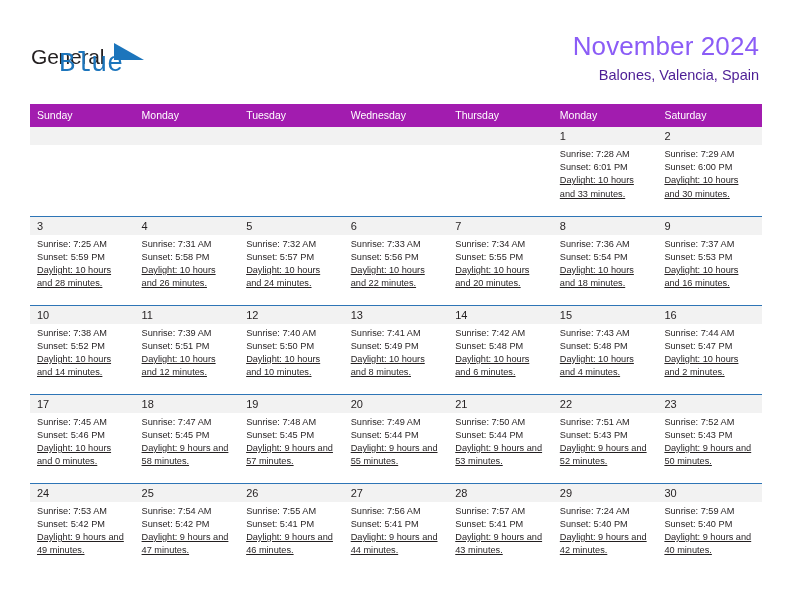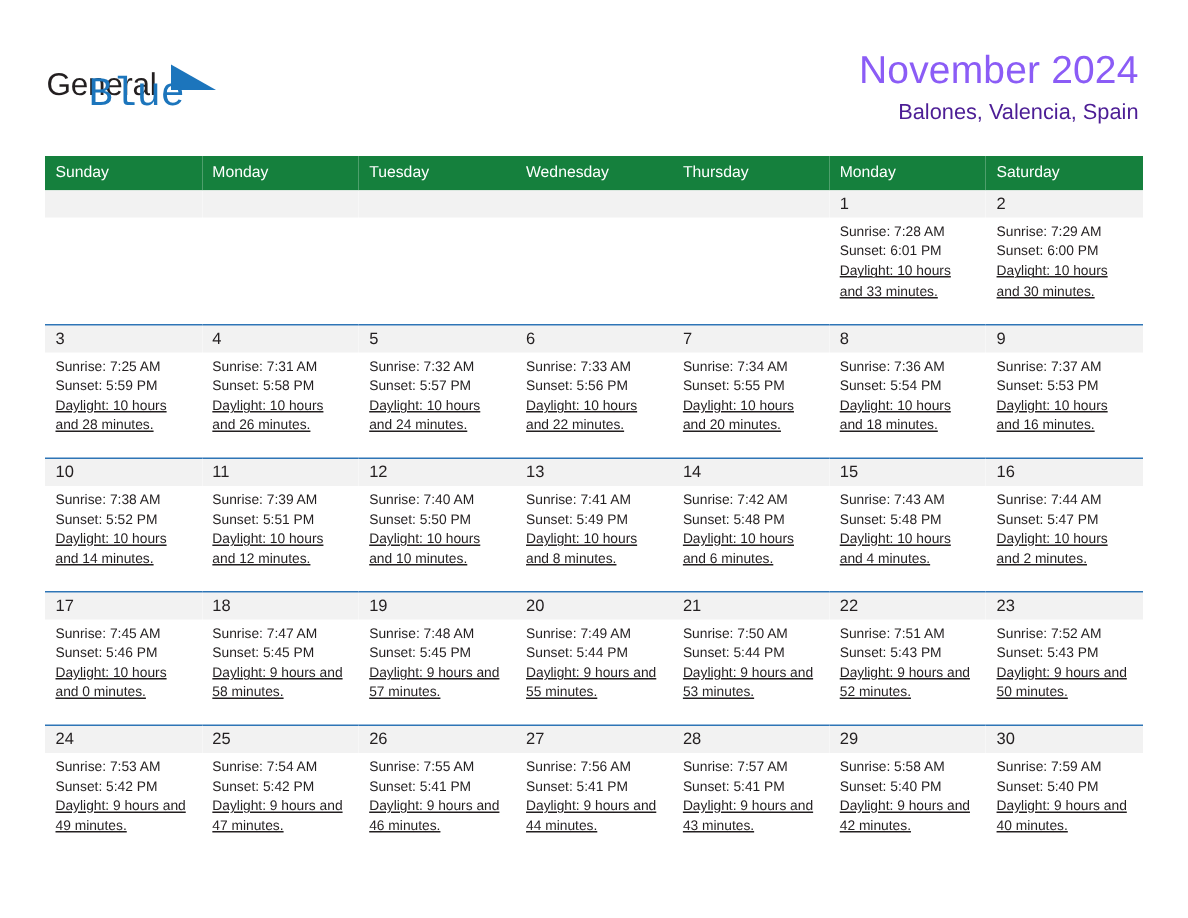--- a/index.html
+++ b/index.html
@@ -87,21 +87,21 @@
   
   .calendar {
     position: absolute;
     left: 30px;
     top: 104px;
     width: 732px;
     border-collapse: collapse;
     table-layout: fixed;
   }
   .calendar th {
-    background: #15803d;
+    background: #a21caf;
     color: #ffffff;
     font-size: 10.5px;
     font-weight: normal;
     text-align: left;
     padding: 5px 0 6px 7px;
     height: 12px;
     box-sizing: border-box;
     border: none;
   }
   .calendar td {
@@ -490,21 +490,21 @@
                 <div>Sunrise: 7:57 AM</div>
                 <div>Sunset: 5:41 PM</div>
                 <div class="wrap">Daylight: 9 hours and 43 minutes.</div>
               </div>
             </div>
           </td>
           <td>
             <div class="cell-inner">
               <div class="daynum">29</div>
               <div class="info">
-                <div>Sunrise: 5:58 AM</div>
+                <div>Sunrise: 7:24 AM</div>
                 <div>Sunset: 5:40 PM</div>
                 <div class="wrap">Daylight: 9 hours and 42 minutes.</div>
               </div>
             </div>
           </td>
           <td>
             <div class="cell-inner">
               <div class="daynum">30</div>
               <div class="info">
                 <div>Sunrise: 7:59 AM</div>

